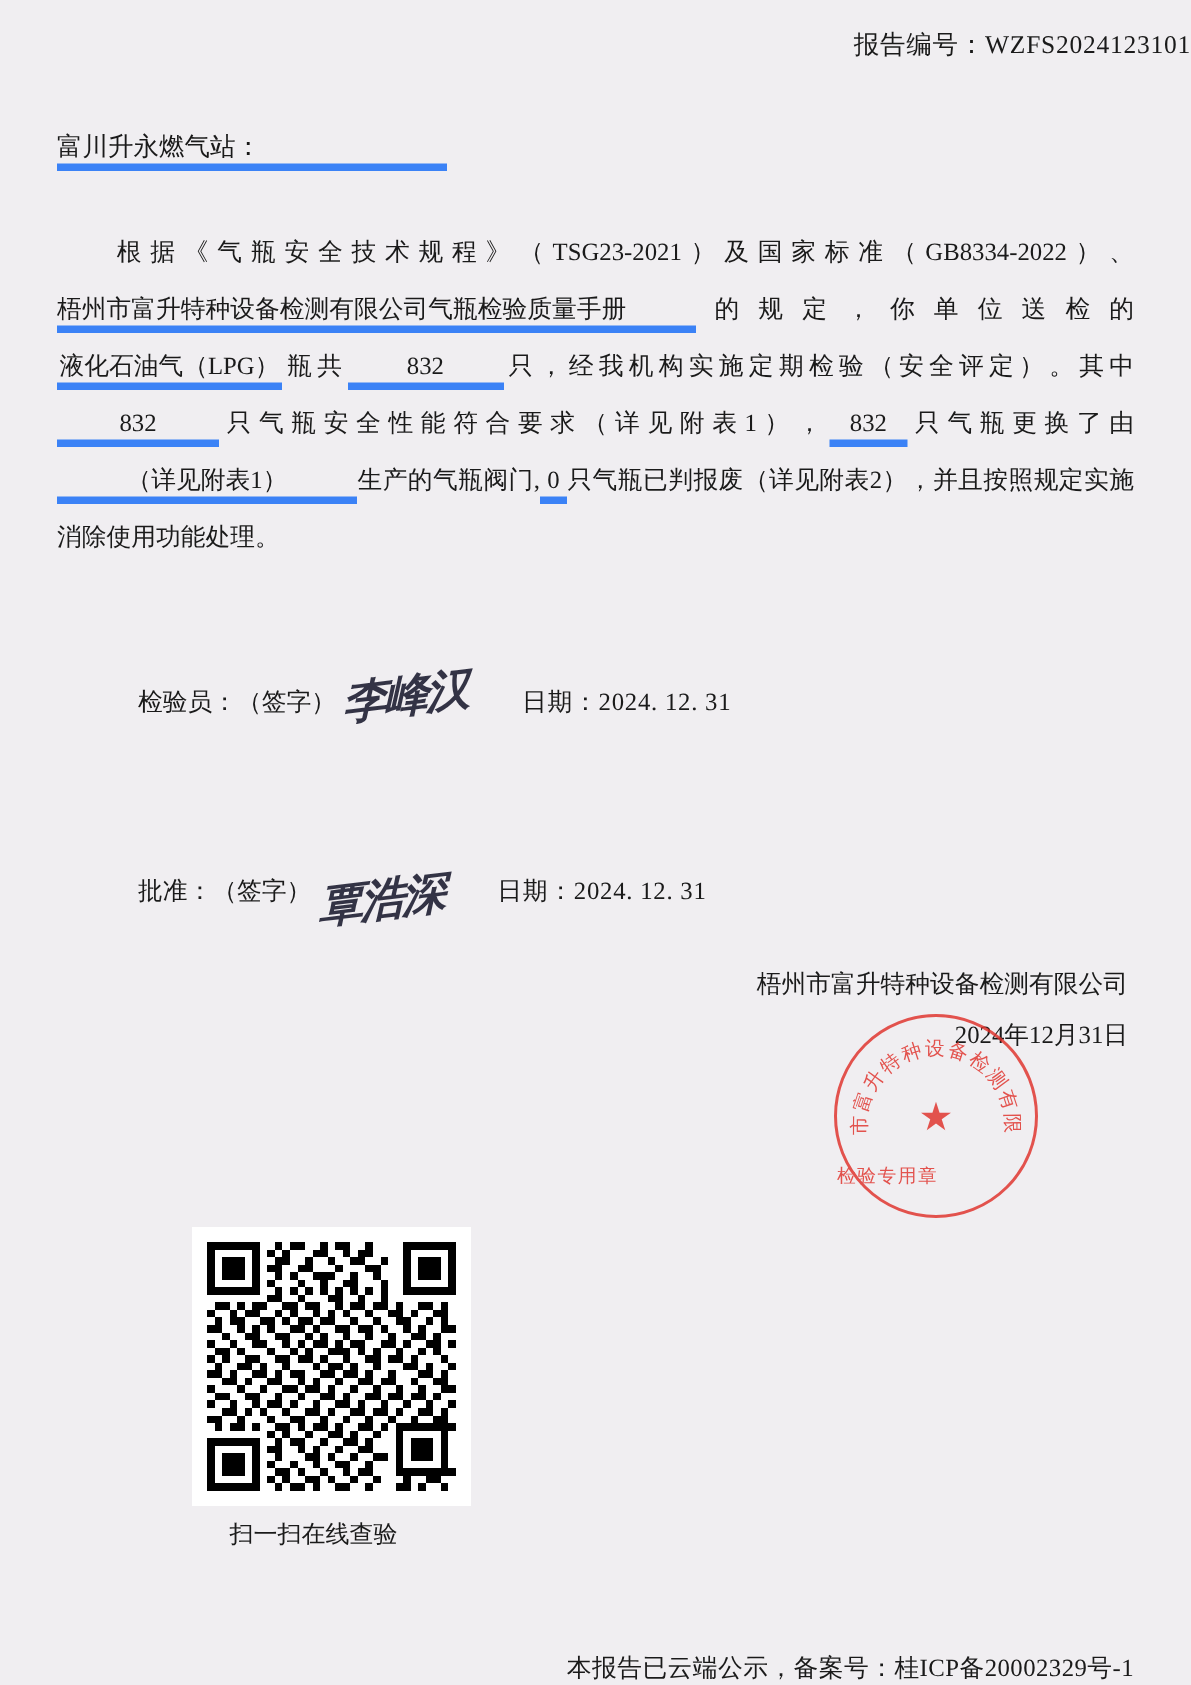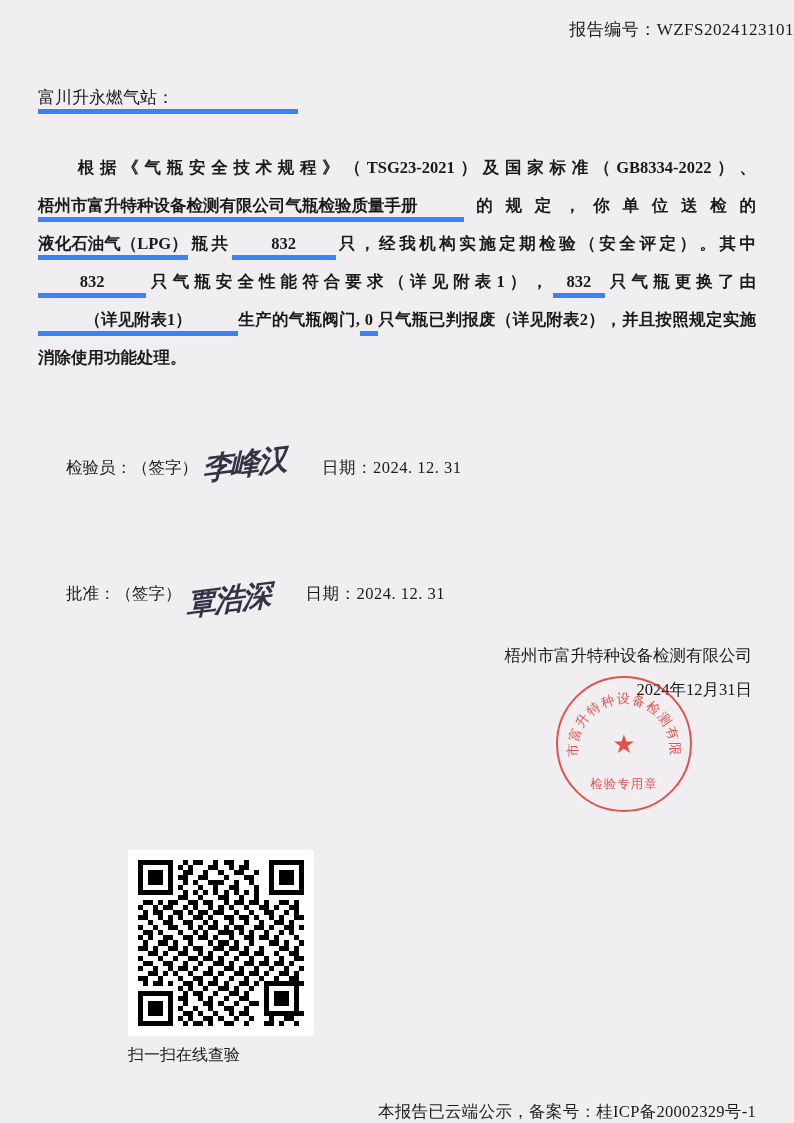--- a/index.html
+++ b/index.html
@@ -33,21 +33,20 @@
     margin-top: 18px;
     letter-spacing: 0.5px;
     font-family: "Liberation Serif", serif;
   }
   .body-text {
     margin: 34px 38px 0 38px;
     font-size: 16.5px;
     line-height: 38px;
     font-family: "Liberation Serif", serif;
     text-align: justify;
-    font-weight: bold;
   }
   .client-line {
     margin: 0 38px;
     font-size: 17px;
     line-height: 34px;
     font-family: "Liberation Serif", serif;
   }
   .ul {
     display: inline-block;
     border-bottom: 5px solid #3b82f6;
@@ -58,21 +57,21 @@
   .blank-120 { min-width: 120px; }
   .indent { display: inline-block; width: 34px; }
 
   .sig-block {
     margin: 56px 0 0 0;
     position: relative;
   }
   .sig-row {
     display: flex;
     align-items: flex-end;
-    padding-left: 66px;
+    padding-left: 92px;
     font-size: 16.5px;
     font-family: "Liberation Serif", serif;
     position: relative;
     height: 46px;
   }
   .sig-label { white-space: nowrap; }
   .sig-ink {
     font-family: "Liberation Serif", serif;
     font-style: italic;
     font-size: 30px;
@@ -127,32 +126,31 @@
   .stamp .arc text {
     font-family: "Liberation Serif", serif;
     font-size: 13.5px;
     fill: #e0302a;
     letter-spacing: 1.5px;
   }
   .stamp .bottom {
     position: absolute;
     bottom: 17px;
     width: 100%;
-    text-align: center;
     font-size: 12.5px;
     font-family: "Liberation Serif", serif;
     letter-spacing: 1px;
     margin-top: 28px;
   }
   .qr-wrap {
     position: absolute;
     left: 128px;
-    top: 832px;
+    top: 800px;
     width: 162px;
-    text-align: left;
+    text-align: center;
   }
   .qr {
     width: 186px;
     height: 186px;
     background: #fff;
     padding: 10px;
   }
   .qr svg { display: block; }
   .qr-caption {
     margin-top: 9px;

